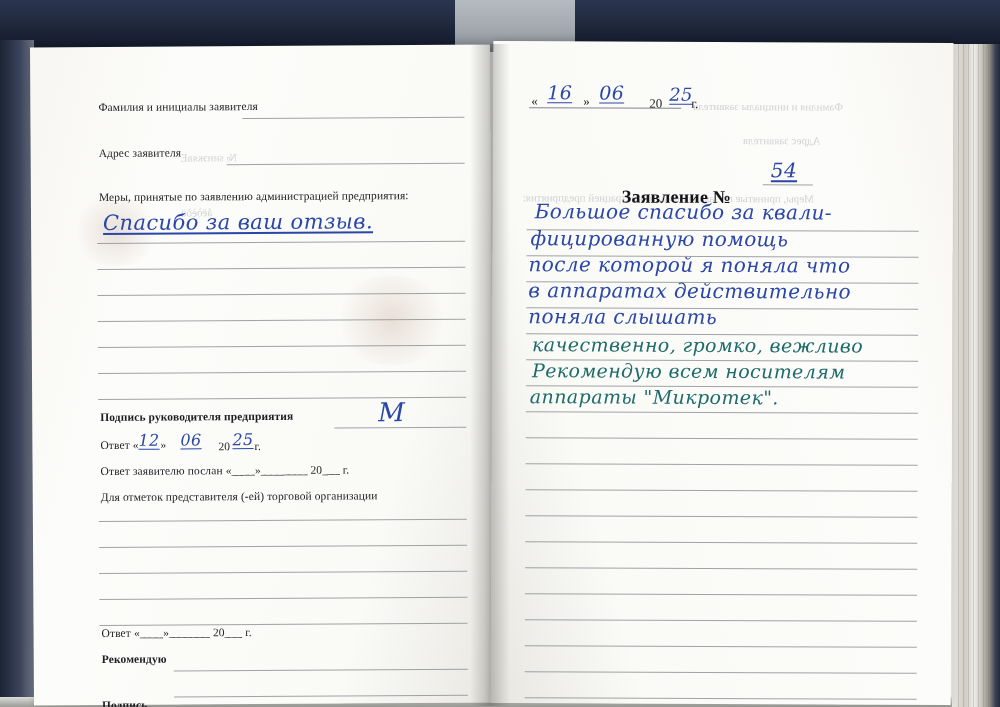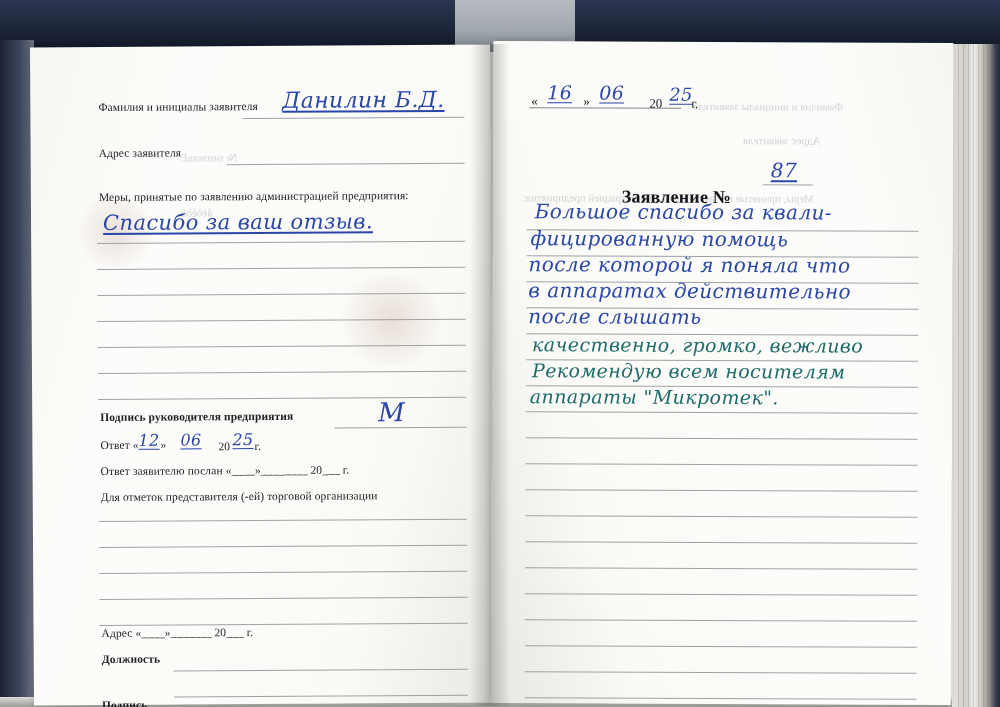--- a/index.html
+++ b/index.html
@@ -166,21 +166,20 @@
 
     <div class="ghost" style="left:150px; top:105px;">№ ѕинэкявЕ</div>
     <div class="ghost" style="left:150px; top:160px;">åëòèòü</div>
     <div class="ghost-hand" style="left:120px; top:200px;">&nbsp;</div>
 
     <div class="stain" style="left:40px; top:150px; width:90px; height:70px;"></div>
     <div class="stain" style="left:300px; top:230px; width:120px; height:90px;"></div>
 
     <div class="lbl" style="left:68px; top:54px;">Фамилия и инициалы заявителя</div>
     <div class="rule" style="left:212px; top:72px; width:222px;"></div>
-    <div class="hand ul" style="left:252px; top:42px; font-size:22px;">Данилин Б.Д.</div>
 
     <div class="lbl" style="left:68px; top:100px;">Адрес заявителя</div>
     <div class="rule" style="left:196px; top:118px; width:238px;"></div>
 
     <div class="lbl" style="left:68px; top:144px;">Меры, принятые по заявлению администрацией предприятия:</div>
 
     <div class="hand ul" style="left:72px; top:164px; font-size:21px;">Спасибо за ваш отзыв.</div>
 
     <div class="rule" style="left:66px; top:196px; width:368px;"></div>
     <div class="rule" style="left:66px; top:222px; width:368px;"></div>
@@ -205,23 +204,23 @@
     <div class="lbl" style="left:68px; top:418px;">Ответ заявителю послан «____»________ 20___ г.</div>
 
     <div class="lbl" style="left:68px; top:444px;">Для отметок представителя (-ей) торговой организации</div>
 
     <div class="rule" style="left:66px; top:474px; width:368px;"></div>
     <div class="rule" style="left:66px; top:500px; width:368px;"></div>
     <div class="rule" style="left:66px; top:526px; width:368px;"></div>
     <div class="rule" style="left:66px; top:552px; width:368px;"></div>
     <div class="rule" style="left:66px; top:578px; width:368px;"></div>
 
-    <div class="lbl" style="left:68px; top:580px;">Адрес «____»_______ 20___ г.</div>
-
-    <div class="lbl bold" style="left:68px; top:606px;">Должность</div>
+    <div class="lbl" style="left:68px; top:580px;">Ответ «____»_______ 20___ г.</div>
+
+    <div class="lbl bold" style="left:68px; top:606px;">Рекомендую</div>
     <div class="rule" style="left:140px; top:624px; width:294px;"></div>
 
     <div class="lbl bold" style="left:68px; top:652px;">Подпись</div>
     <div class="rule" style="left:140px; top:650px; width:294px;"></div>
   </div>
 
   <div class="page page-right">
 
     <div class="ghost" style="left:200px; top:58px;">Фамилия и инициалы заявителя</div>
     <div class="ghost" style="left:250px; top:92px;">Адрес заявителя</div>
@@ -230,21 +229,21 @@
     <div class="lbl" style="left:38px; top:52px; font-size:13px;">«</div>
     <div class="hand ul" style="left:54px; top:40px; font-size:19px;">16</div>
     <div class="lbl" style="left:90px; top:52px; font-size:13px;">»</div>
     <div class="hand ul" style="left:106px; top:40px; font-size:19px;">06</div>
     <div class="lbl" style="left:156px; top:54px; font-size:13px;">20</div>
     <div class="hand ul" style="left:176px; top:42px; font-size:18px;">25</div>
     <div class="lbl" style="left:198px; top:54px; font-size:13px;">г.</div>
     <div class="rule" style="left:36px; top:66px; width:152px; border-top-color:#6c7077;"></div>
 
     <div class="title" style="left:129px; top:122px;margin-top:23px;">Заявление №</div>
-    <div class="hand ul" style="left:278px; top:116px; font-size:20px;">87</div>
+    <div class="hand ul" style="left:278px; top:116px; font-size:20px;">54</div>
     <div class="rule" style="left:270px; top:142px; width:50px;"></div>
 
     <div class="rule" style="left:34px; top:188px; width:392px;"></div>
     <div class="rule" style="left:34px; top:214px; width:392px;"></div>
     <div class="rule" style="left:34px; top:240px; width:392px;"></div>
     <div class="rule" style="left:34px; top:266px; width:392px;"></div>
     <div class="rule" style="left:34px; top:292px; width:392px;"></div>
     <div class="rule" style="left:34px; top:318px; width:392px;"></div>
     <div class="rule" style="left:34px; top:344px; width:392px;"></div>
     <div class="rule" style="left:34px; top:370px; width:392px;"></div>
@@ -257,20 +256,20 @@
     <div class="rule" style="left:34px; top:552px; width:392px;"></div>
     <div class="rule" style="left:34px; top:578px; width:392px;"></div>
     <div class="rule" style="left:34px; top:604px; width:392px;"></div>
     <div class="rule" style="left:34px; top:630px; width:392px;"></div>
     <div class="rule" style="left:34px; top:656px; width:392px;"></div>
 
     <div class="hand" style="left:42px; top:158px; font-size:20px;">Большое спасибо за квали-</div>
     <div class="hand" style="left:38px; top:185px; font-size:20px;">фицированную помощь</div>
     <div class="hand" style="left:36px; top:211px; font-size:20px;">после которой я поняла что</div>
     <div class="hand" style="left:36px; top:237px; font-size:20px;">в аппаратах действительно</div>
-    <div class="hand" style="left:36px; top:263px; font-size:20px;">после слышать</div>
+    <div class="hand" style="left:36px; top:263px; font-size:20px;">поняла слышать</div>
     <div class="hand hand-green" style="left:40px; top:292px; font-size:19px;">качественно, громко, вежливо</div>
     <div class="hand hand-green" style="left:40px; top:318px; font-size:19px;">Рекомендую всем носителям</div>
     <div class="hand hand-green" style="left:38px; top:344px; font-size:19px;">аппараты "Микротек".</div>
   </div>
 
   <div class="gutter"></div>
 </div>
 
 </body></html>

